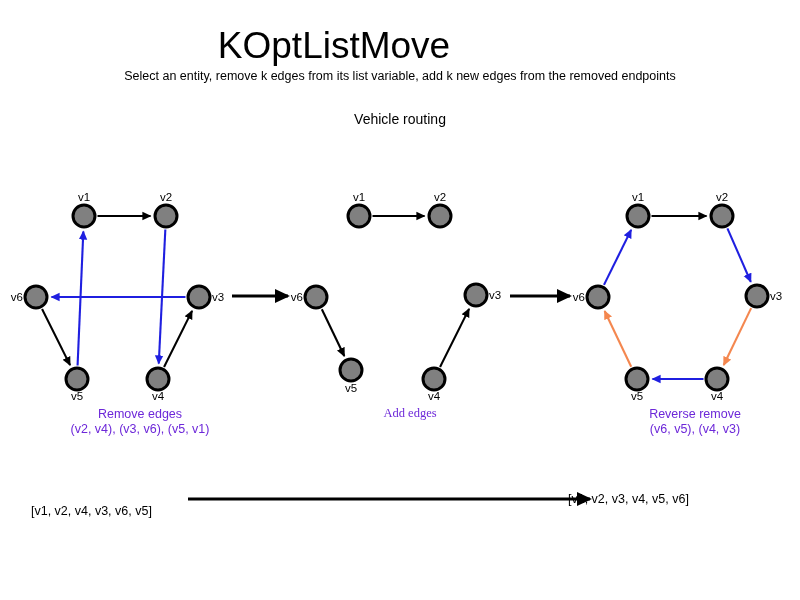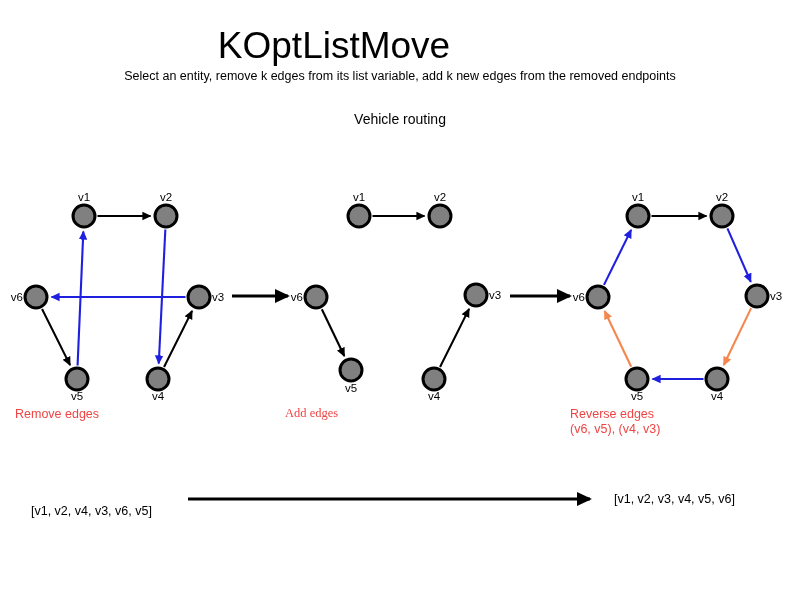--- a/index.html
+++ b/index.html
@@ -55,38 +55,39 @@
   .diagram-svg {
     position: absolute;
     top: 0;
     left: 0;
     width: 800px;
     height: 600px;
     display: block;
   }
   .panel-caption {
     position: absolute;
+    text-align: center;
     font-size: 12.5px;
     line-height: 15px;
-    color: #ef4444;
+    color: #6d28d9;
     white-space: nowrap;
   }
   .panel-caption .cap-line2 { display: block; }
   #caption-1 { top: 407px; left: 15px; width: 250px; }
   #caption-2 { top: 406px; left: 285px; width: 250px; font-family: Liberation Serif, serif; }
   #caption-3 { top: 407px; left: 570px; width: 250px; }
   .list-text {
     position: absolute;
     font-size: 12.5px;
     line-height: 15px;
     color: #000000;
     white-space: nowrap;
   }
   #list-before { top: 492px; left: 31px; margin-top: 12px; }
-  #list-after  { top: 492px; left: 614px; }
+  #list-after  { top: 492px; left: 568px; }
   text.node-label {
     font-family: "Liberation Sans", sans-serif;
     font-size: 11.5px;
     fill: #000000;
   }
 </style>
 </head>
 <body>
 
 <div id="page-root">
@@ -209,27 +210,28 @@
           <text x="585" y="301" text-anchor="end" class="node-label">v6</text>
         </g>
       </g>
       <line x1="232" y1="296" x2="288" y2="296" stroke="#000000" stroke-width="3.1" marker-end="url(#arrow-thick)"></line>
       <line x1="510" y1="296" x2="570" y2="296" stroke="#000000" stroke-width="3.1" marker-end="url(#arrow-thick)"></line>
       <line x1="188" y1="499" x2="590" y2="499" stroke="#000000" stroke-width="3.1" marker-end="url(#arrow-thick)"></line>
     </svg>
 
   <div class="panel-caption" id="caption-1">
     <span>Remove edges</span>
+    <span class="cap-line2">(v2, v4), (v3, v6), (v5, v1)</span>
   </div>
 
   <div class="panel-caption" id="caption-2">
     <span>Add edges</span>
   </div>
 
   <div class="panel-caption" id="caption-3">
-    <span>Reverse edges</span>
+    <span>Reverse remove</span>
     <span class="cap-line2">(v6, v5), (v4, v3)</span>
   </div>
 
   <div class="list-text" id="list-before">[v1, v2, v4, v3, v6, v5]</div>
   <div class="list-text" id="list-after">[v1, v2, v3, v4, v5, v6]</div>
 
 </div>
 
 </body></html>

